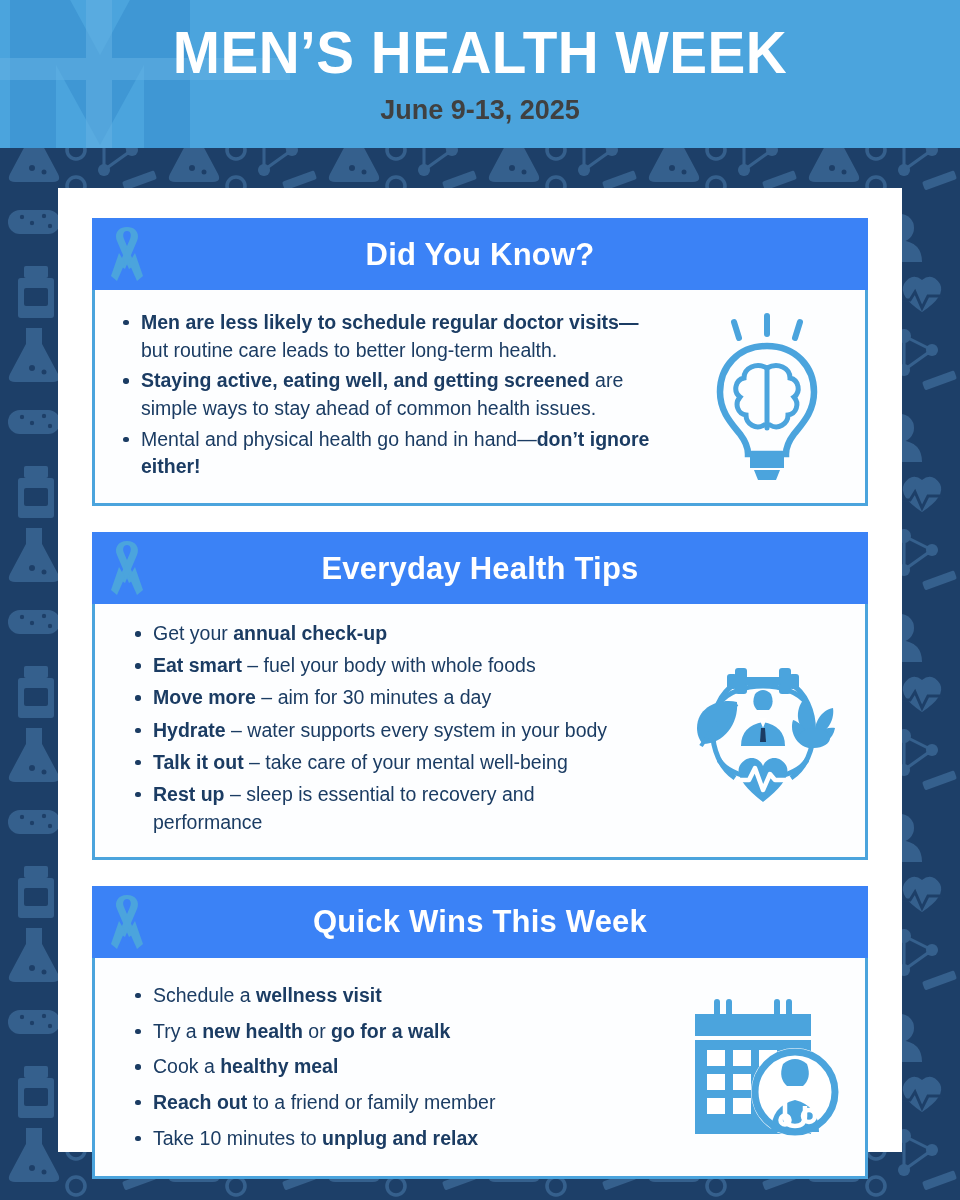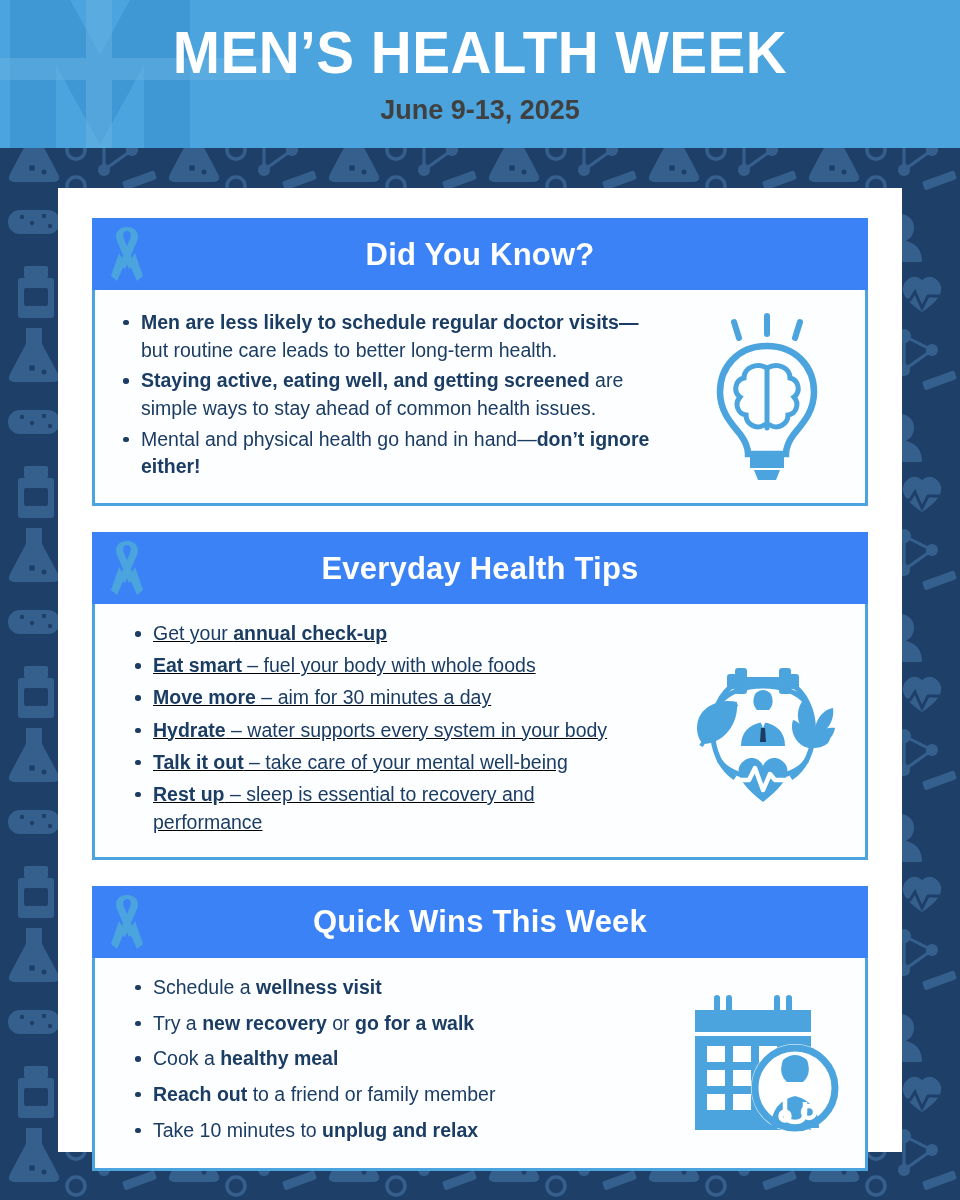--- a/index.html
+++ b/index.html
@@ -173,27 +173,27 @@
   ul.bullets li b {
     font-weight: bold;
   }
 
   
   .card-1 .card-body { min-height: 216px; }
   .card-1 ul.bullets li { margin-bottom: 3px; }
   .card-1 .icon-col { width: 168px; }
   .card-1 .list-col { max-width: 568px; }
 
-  .card-2 .card-body { min-height: 196px; text-decoration: underline; }
+  .card-2 .card-body { min-height: 196px; }
   .card-2 .icon-col { width: 176px; }
   .card-2 ul.bullets li { margin-bottom: 4.5px; }
 
   .card-3 .card-body { min-height: 186px; }
   .card-3 .icon-col { width: 176px; }
-  .card-3 ul.bullets li { margin-bottom: 8px; }
+  .card-3 ul.bullets li { margin-bottom: 8px; margin-top: 8px; }
   .card-3 .list-col { padding-left: 12px; }
   .card-2 .list-col { padding-left: 12px; }
 </style>
 </head>
 <body>
 
 <div class="poster">
 
   <svg class="bg-pattern" viewBox="0 0 960 1200" preserveAspectRatio="none">
     <defs>
@@ -389,21 +389,21 @@
         </svg>
         <div class="card-title">Quick Wins This Week</div>
       </div>
       <div class="card-body">
         <div class="list-col">
           <ul class="bullets">
             <li>
               <span>Schedule a </span><b>wellness visit</b>
             </li>
             <li>
-              <span>Try a </span><b>new recovery</b><span> or </span><b>go for a walk</b>
+              <span>Try a </span><b>new health</b><span> or </span><b>go for a walk</b>
             </li>
             <li>
               <span>Cook a </span><b>healthy meal</b>
             </li>
             <li>
               <b>Reach out</b><span> to a friend or family member</span>
             </li>
             <li>
               <span>Take 10 minutes to </span><b>unplug and relax</b>
             </li>

